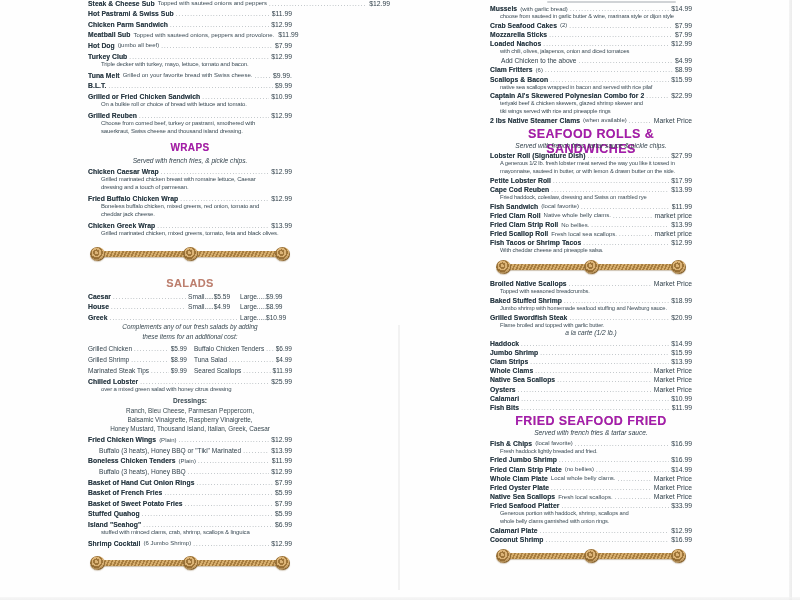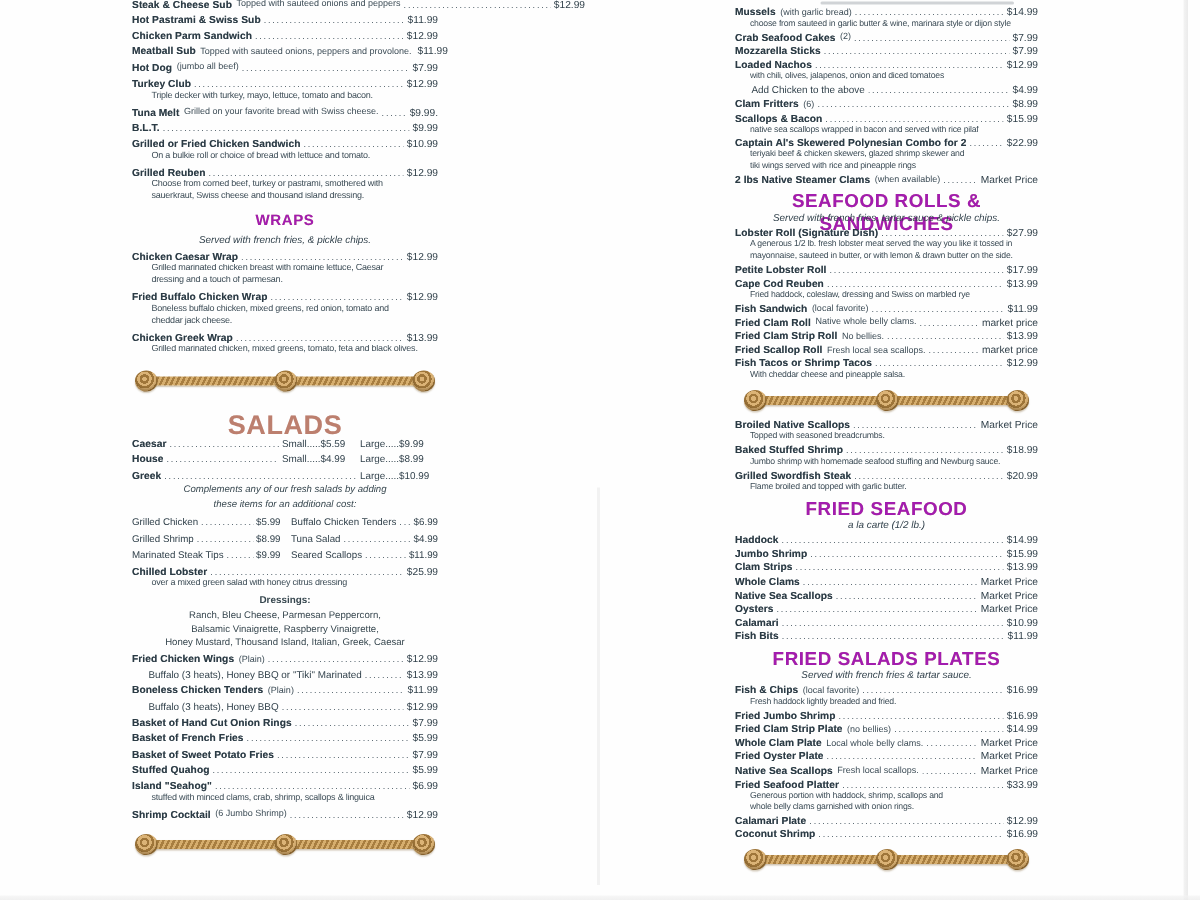--- a/index.html
+++ b/index.html
@@ -32,21 +32,21 @@
   .leader::before{content:"..........................................................................................................................................";}
 
   .desc{white-space:nowrap;overflow:hidden;color:#3d4d57;}
   .col-left .desc{height:8.4px;font-size:6px;line-height:7.8px;padding-left:13px;letter-spacing:-.15px;}
   .col-right .desc{height:7.6px;font-size:5.8px;line-height:7.2px;padding-left:10px;letter-spacing:-.15px;}
 
   .header{font-weight:bold;text-align:center;color:#a21caf;letter-spacing:.4px;
           text-shadow:0 0 .3px rgba(167,75,50,.5);}
   .col-left .header{font-size:10px;height:16px;line-height:16px;margin-top:3px;}
   .col-right .header{font-size:12.5px;height:15px;line-height:15px;margin-top:2.5px;}
-  .header.faded{color:rgba(158,74,52,.42);filter:blur(.4px);font-size:18px;height:13px;
+  .header.faded{color:rgba(158,74,52,.42);filter:blur(.4px);font-size:11px;height:13px;
                 line-height:13px;margin-top:15px;}
   .subtitle{font-style:italic;text-align:center;font-size:6.6px;color:#33434d;}
   .col-left .subtitle{height:9.5px;line-height:9px;}
   .col-right .subtitle{height:9px;line-height:8.5px;}
 
   .center{text-align:center;font-size:6.4px;height:9px;line-height:8.8px;color:#37474f;}
   .center.italic{font-style:italic;margin-top:1px;}
   .center.cbold{font-weight:bold;font-size:6.6px;margin-top:3px;height:9.5px;}
 
   .row.salad{height:10.8px;}
@@ -417,21 +417,20 @@
         <span class="leader"></span>
         <span class="price">$18.99</span>
       </div>
       <div class="desc">Jumbo shrimp with homemade seafood stuffing and Newburg sauce.</div>
       <div class="row">
         <span class="name">Grilled Swordfish Steak</span>
         <span class="leader"></span>
         <span class="price">$20.99</span>
       </div>
       <div class="desc">Flame broiled and topped with garlic butter.</div>
-      <div class="header">FRIED SEAFOOD</div>
       <div class="subtitle">a la carte (1/2 lb.)</div>
       <div class="row">
         <span class="name">Haddock</span>
         <span class="leader"></span>
         <span class="price">$14.99</span>
       </div>
       <div class="row">
         <span class="name">Jumbo Shrimp</span>
         <span class="leader"></span>
         <span class="price">$15.99</span>
@@ -459,21 +458,21 @@
       <div class="row">
         <span class="name">Calamari</span>
         <span class="leader"></span>
         <span class="price">$10.99</span>
       </div>
       <div class="row">
         <span class="name">Fish Bits</span>
         <span class="leader"></span>
         <span class="price">$11.99</span>
       </div>
-      <div class="header">FRIED SALADS PLATES</div>
+      <div class="header">FRIED SEAFOOD FRIED</div>
       <div class="subtitle">Served with french fries &amp; tartar sauce.</div>
       <div class="row">
         <span class="name">Fish &amp; Chips</span>
         <span class="inote">(local favorite)</span>
         <span class="leader"></span>
         <span class="price">$16.99</span>
       </div>
       <div class="desc">Fresh haddock lightly breaded and fried.</div>
       <div class="row">
         <span class="name">Fried Jumbo Shrimp</span>

